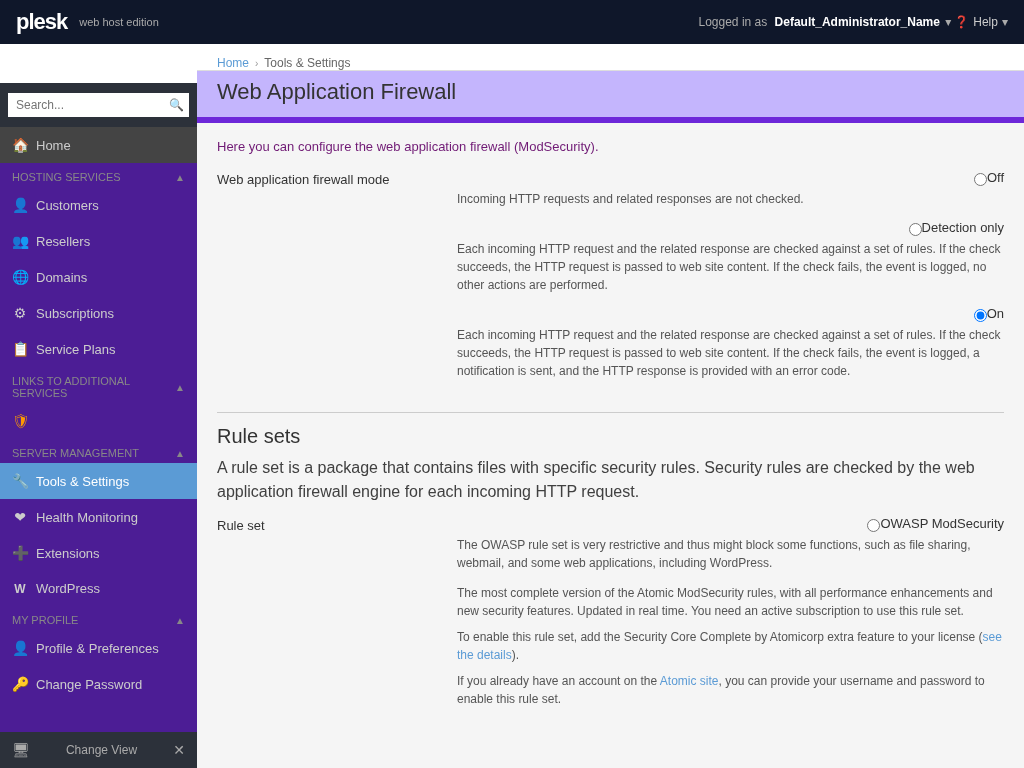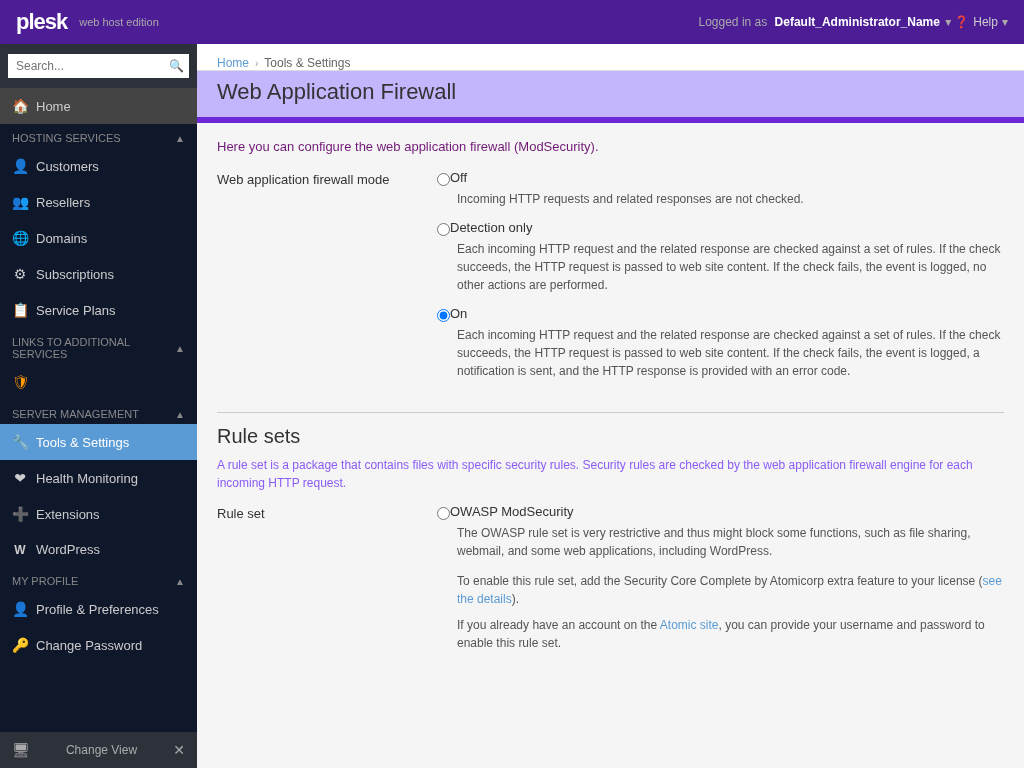--- a/index.html
+++ b/index.html
@@ -1,20 +1,20 @@
 <!DOCTYPE html>
 <html><head>
   <meta charset="utf-8">
   <style>
     * { box-sizing: border-box; margin: 0; padding: 0; }
     body { font-family: Arial, sans-serif; font-size: 13px; color: #333; display: flex; flex-direction: column; height: 768px; overflow: hidden; }
 
     
     .top-nav {
-      background: #4c1d95;
+      background: #0f172a;
       height: 44px;
       display: flex;
       align-items: center;
       justify-content: space-between;
       padding: 18px 16px;
       flex-shrink: 0;
     }
     .top-nav-left { display: flex; align-items: center; gap: 8px; }
     .plesk-logo { color: #fff; font-size: 22px; font-weight: bold; letter-spacing: -1px; }
     .web-host-edition { color: #aaa; font-size: 11px; margin-left: 4px; }
@@ -22,26 +22,27 @@
     .top-nav-right .logged-in { color: #aaa; }
     .top-nav-right .username { color: #fff; font-weight: bold; }
     .top-nav-right .help-btn { color: #ccc; cursor: pointer; display: flex; align-items: center; gap: 4px; }
 
     
     .main-layout { display: flex; flex: 1; overflow: hidden; }
 
     
     .sidebar {
       width: 197px;
-      background: #0f172a;
+      background: #4c1d95;
       color: #ccc;
       display: flex;
       flex-direction: column;
       flex-shrink: 0;
       overflow-y: auto;
+      margin-top: 39px;
     }
     .search-box {
       padding: 10px 8px;
       background: #2c313a;
       display: flex;
       align-items: center;
     }
     .search-box input {
       background: #fff;
       border: none;
@@ -136,39 +137,39 @@
     .form-label {
       width: 220px;
       flex-shrink: 0;
       font-size: 13px;
       color: #333;
       padding-top: 2px;
     }
     .form-controls { flex: 1; }
 
     .radio-group { margin-bottom: 12px; }
-    .radio-option { display: flex; align-items: flex-start; margin-bottom: 4px; }
+    .radio-option { display: flex; align-items: flex-start; margin-bottom: 4px; justify-content: flex-end; }
     .radio-option input[type=radio] { margin-top: 3px; flex-shrink: 0; }
     .radio-label { font-size: 13px; font-weight: normal; }
     .radio-desc { font-size: 12px; color: #555; margin-left: 20px; margin-top: 0; margin-bottom: 8px; line-height: 1.5; }
     .radio-desc a { color: #5b9bd5; text-decoration: none; }
 
     
     .section-divider {
       border: none;
       border-top: 1px solid #ccc;
       margin: 10px 0 12px;
     }
     .section-heading {
       font-size: 20px;
       color: #333;
       font-weight: normal;
       margin-bottom: 8px;
     }
-    .section-desc { font-size: 12px; color: #8b5cf6; margin-bottom: 12px; line-height: 1.5; }
+    .section-desc { font-size: 16px; color: #404040; margin-bottom: 12px; line-height: 1.5; }
   </style>
 </head>
 <body>
 
 <div class="top-nav">
   <div class="top-nav-left">
     <span class="plesk-logo">plesk</span>
     <span class="web-host-edition">web host edition</span>
   </div>
   <div class="top-nav-right">
@@ -331,20 +332,21 @@
 
           <div class="radio-group">
             <div class="radio-option">
               <input type="radio" name="rule-set" id="ruleset-owasp" style="">
               <label for="ruleset-owasp" class="radio-label">OWASP ModSecurity</label>
             </div>
             <div class="radio-desc">The OWASP rule set is very restrictive and thus might block some functions, such as file sharing, webmail, and some web applications, including WordPress.</div>
           </div>
 
           <div class="radio-group">
+            <div class="radio-desc">The most complete version of the Atomic ModSecurity rules, with all performance enhancements and new security features. Updated in real time. You need an active subscription to use this rule set.</div>
 
             <div class="radio-desc">
               <span>To enable this rule set, add the Security Core Complete by Atomicorp extra feature to your license (</span><a href="#">see the details</a><span>).</span>
             </div>
             <div class="radio-desc">
               <span>If you already have an account on the </span><a href="#">Atomic site</a><span>, you can provide your username and password to enable this rule set.</span>
             </div>
 
           </div>
 

